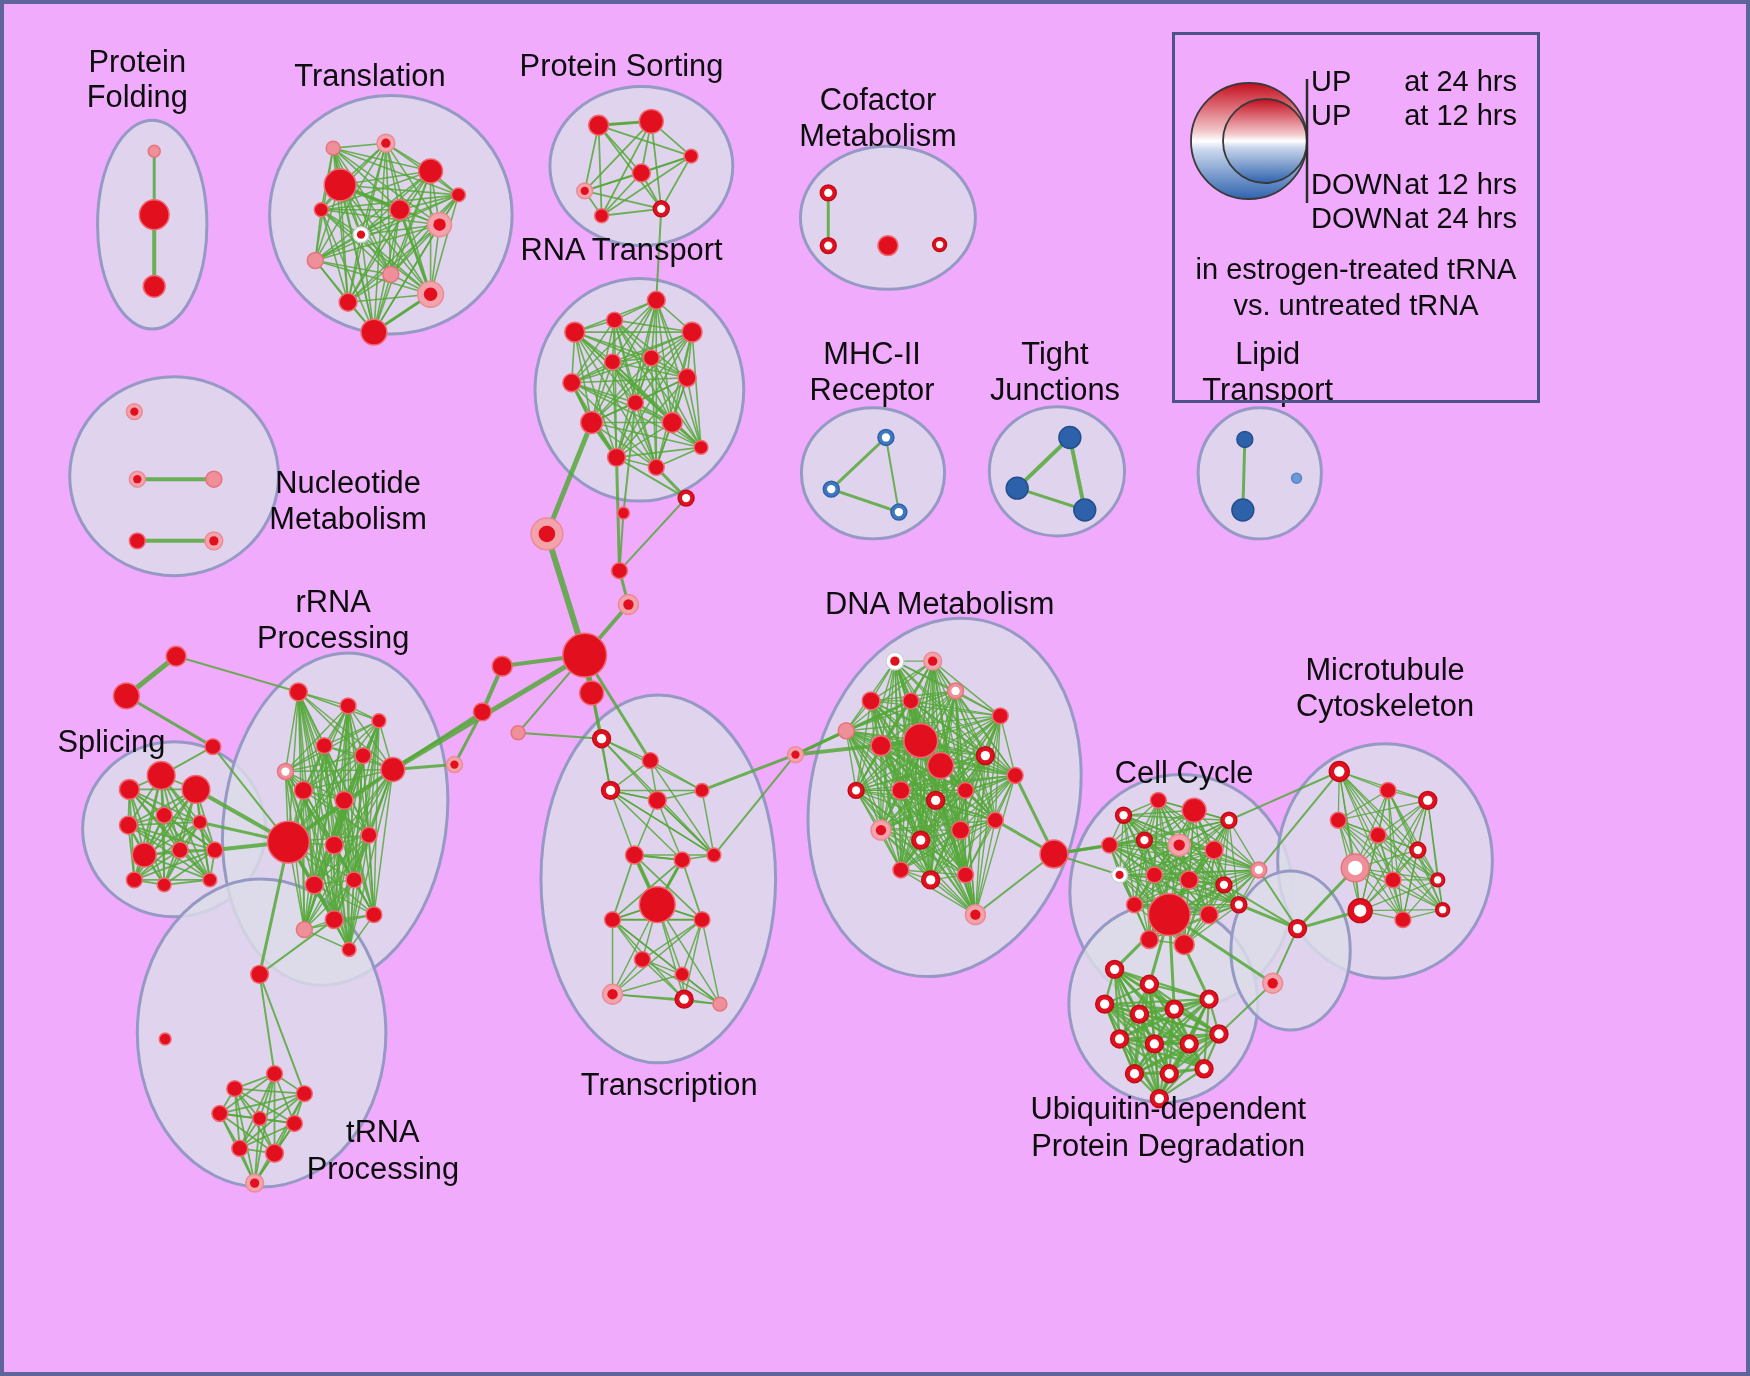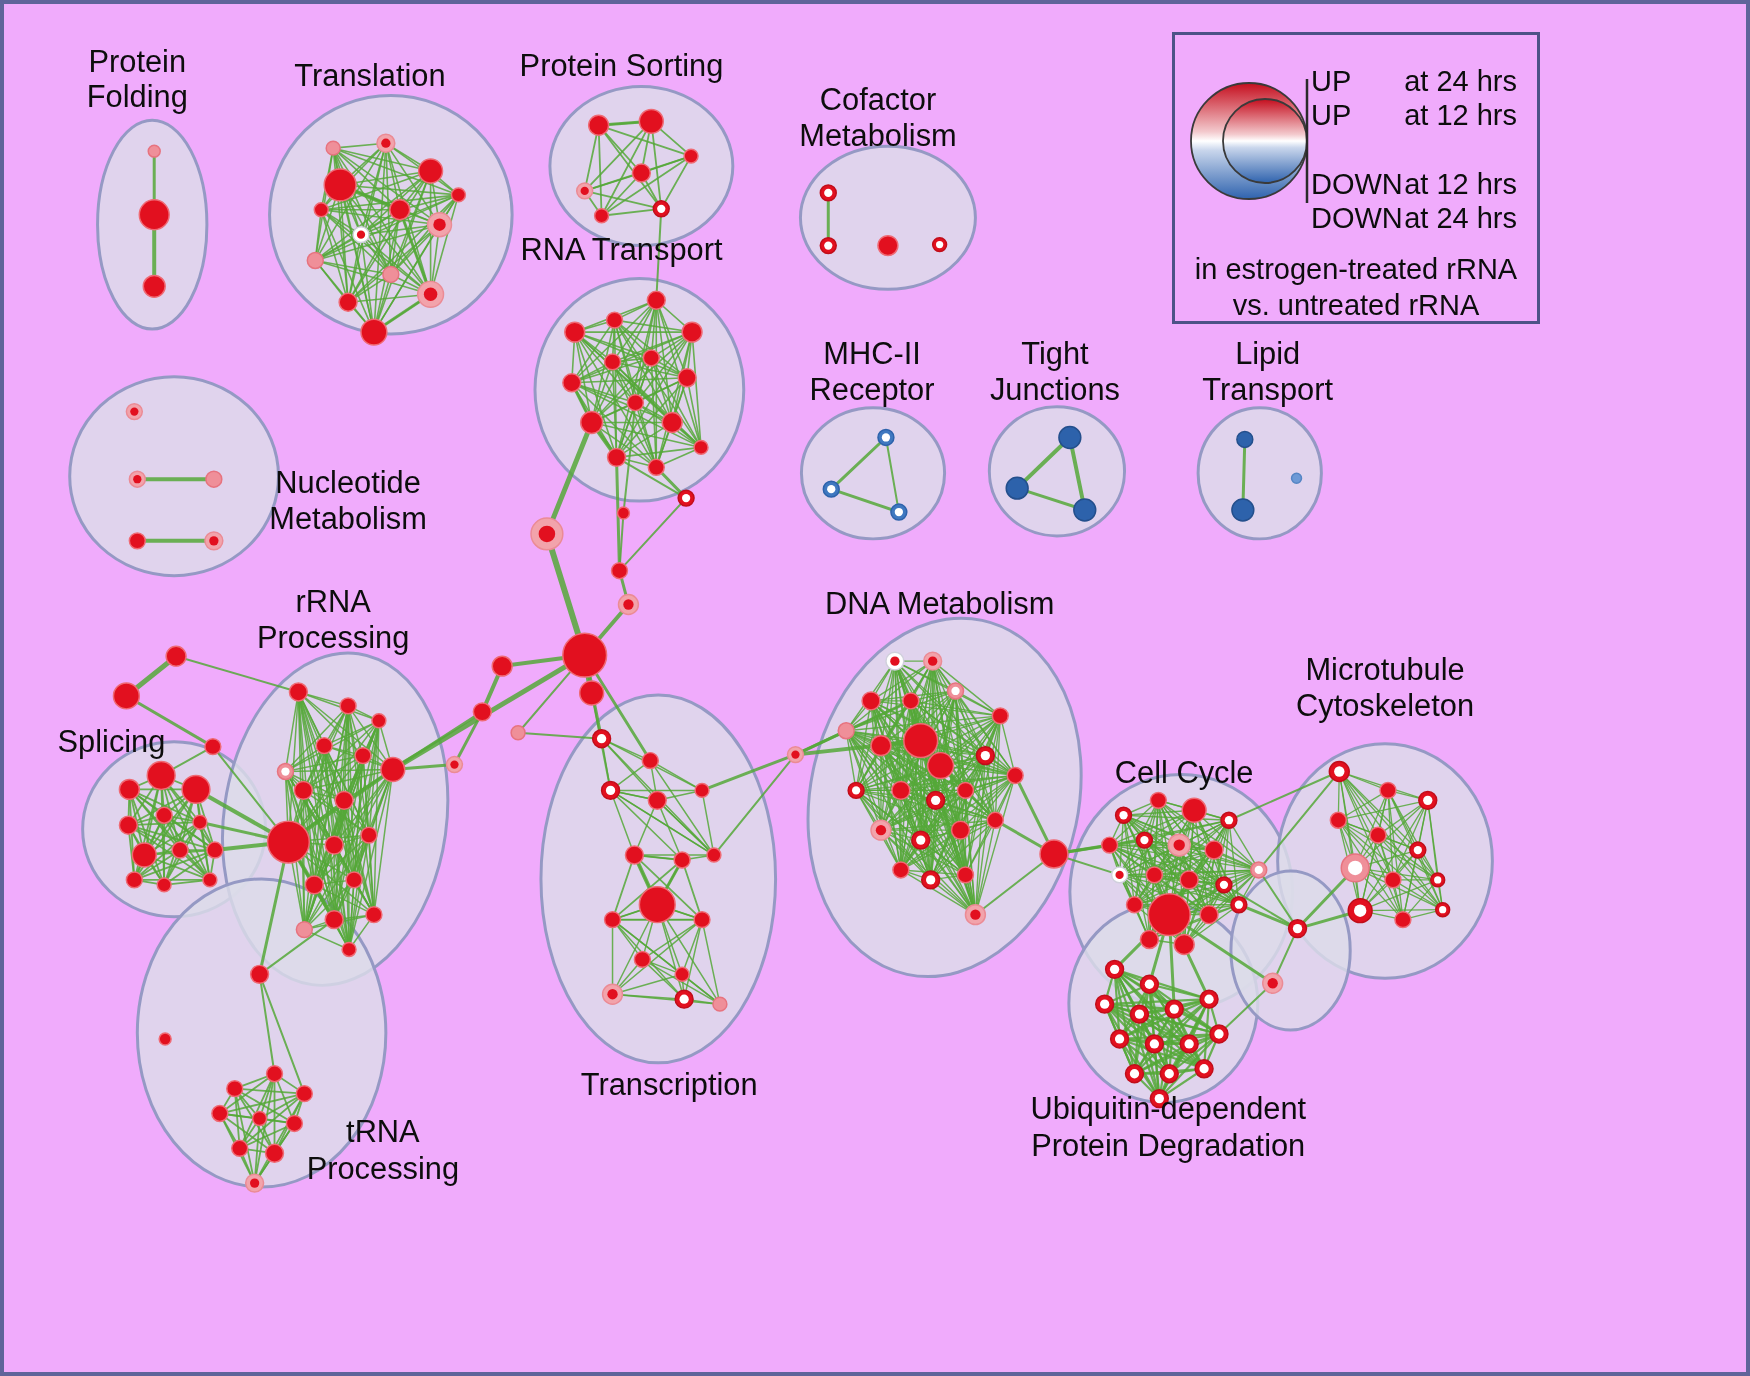--- a/index.html
+++ b/index.html
@@ -6,21 +6,21 @@
   body{background:#aeb0cc;}
   .page{
     position:relative;width:1750px;height:1376px;box-sizing:border-box;
     background:#f0abfc;border:4px solid #5f649a;overflow:hidden;
     font-family:"Liberation Sans",sans-serif;color:#0d0d0d;
   }
   svg.net{position:absolute;left:0;top:0;width:100%;height:100%;display:block;}
   .cluster{fill:#dcdce9;fill-opacity:.82;stroke:#9599c4;stroke-width:3;}
   .clabel{font-size:31px;fill:#0d0d0d;font-family:"Liberation Sans",sans-serif;}
   .legend{
-    position:absolute;left:1168px;top:28px;width:368px;height:292px;
+    position:absolute;left:1168px;top:28px;width:368px;height:371px;
     border:3px solid #4d5287;box-sizing:border-box;
   }
   .lg-gfx{position:absolute;left:4px;top:18px;}
   .lg-row{
     position:absolute;left:136px;width:206px;display:flex;
     justify-content:space-between;font-size:29px;white-space:nowrap;
   }
   .lg-row.r0{top:30px;} .lg-row.r1{top:64px;}
   .lg-row.r2{top:133px;} .lg-row.r3{top:167px;}
   .lg-caption{position:absolute;left:0;width:100%;top:216px;text-align:center;font-size:29px;line-height:36px;}
@@ -1580,18 +1580,18 @@
     </div>
     <div class="lg-row r2">
       <span>DOWN</span>
       <span>at 12 hrs</span>
     </div>
     <div class="lg-row r3">
       <span>DOWN</span>
       <span>at 24 hrs</span>
     </div>
     <div class="lg-caption">
-      <div>in estrogen-treated rRNA</div>
-      <div>vs. untreated rRNA</div>
+      <div>in estrogen-treated tRNA</div>
+      <div>vs. untreated tRNA</div>
     </div>
   </div>
 
 </div>
 
 </body></html>

